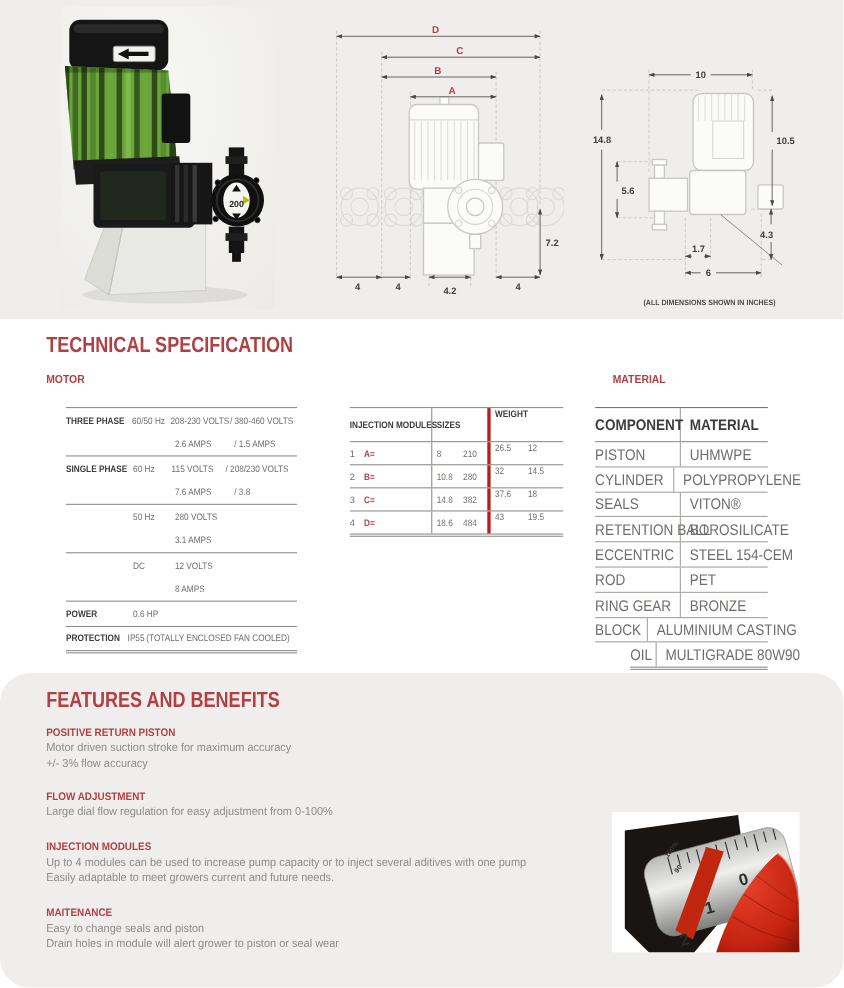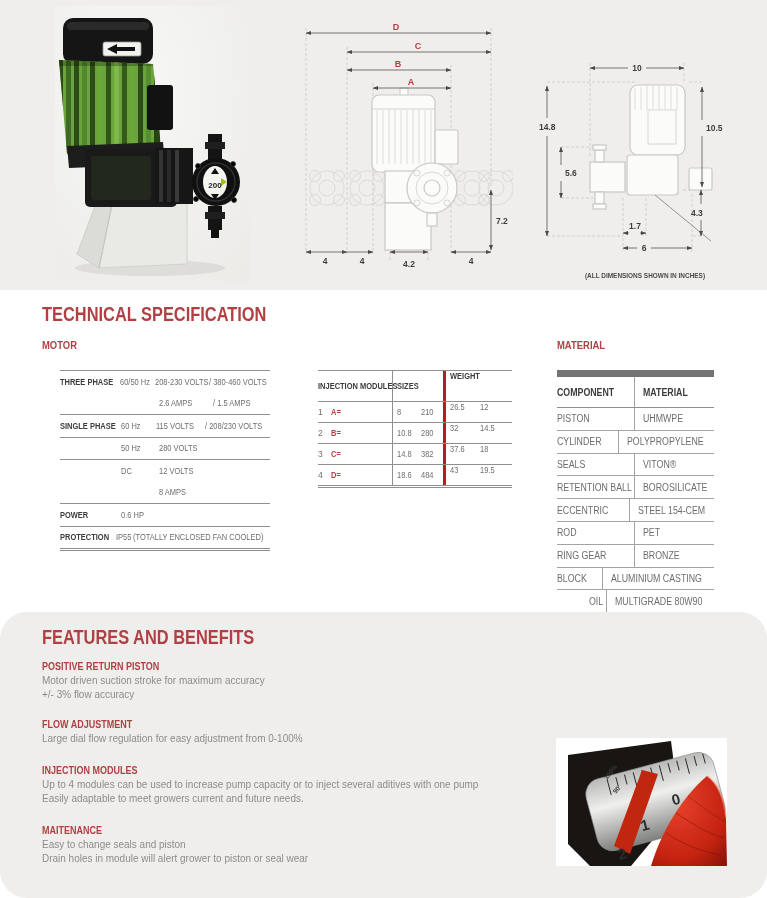--- a/index.html
+++ b/index.html
@@ -33,22 +33,22 @@
   .mod-row.hdr{height:30px;font-weight:bold;color:#3c3c3a;}
   .mod-row.units{height:25px;font-weight:bold;color:#3c3c3a;}
   .mod-row.data{height:20px;}
   .mod-row.dbl{border-bottom:3px double #8f8f8c;}
   .g1{width:74px;display:flex;align-items:center;height:100%;}
   .g2{width:51px;border-left:1px solid #8f8f8c;display:flex;align-items:center;height:100%;padding-left:4px;box-sizing:border-box;}
   .g3{flex:1;border-left:3px solid #b91c1c;display:flex;align-items:flex-start;height:100%;padding-left:4px;box-sizing:border-box;}
   .w24{width:24px;} .w30{width:30px;} .w13{width:13px;}
   .red{color:#b04043;font-weight:bold;}
   
-  .mat-table{position:absolute;left:557px;top:80px;width:157px;font-size:10px;color:#6d6d6b;
-        border-top:7px solid #737373;}
+  .mat-table{position:absolute;left:541px;top:80px;width:157px;font-size:14px;color:#6d6d6b;
+        border-top:1px solid #737373;}
   .mat-row{display:flex;align-items:center;border-bottom:1px solid #a3a3a0;height:21.8px;}
   .mat-row.hdr{height:30px;font-weight:bold;color:#3c3c3a;border-bottom:1px solid #8f8f8c;}
   .mat-row.dbl{border-bottom:3px double #8f8f8c;margin-left:32px;}
   .mat-c1{width:77px;white-space:nowrap;height:100%;display:flex;align-items:center;}
   .mat-c2{flex:1;border-left:1px solid #a3a3a0;padding-left:8px;white-space:nowrap;height:100%;display:flex;align-items:center;}
   
   .features-inner{position:absolute;left:42px;top:14px;width:540px;}
   .feat-title{margin:0;color:#b04043;font-size:10px;line-height:12px;font-weight:bold;
         transform:scaleX(0.9);transform-origin:0 50%;white-space:nowrap;}
   .feat-line{margin:0;color:#8c8c8a;font-size:10.5px;line-height:14px;white-space:nowrap;
@@ -340,24 +340,36 @@
         <span class="m-c2 cond"></span>
         <span class="m-c3 cond">2.6 AMPS</span>
         <span class="m-c4 cond">/ 1.5 AMPS</span>
       </div>
       <div class="m-row rule">
         <span class="m-c1 cond">SINGLE PHASE</span>
         <span class="m-c2 cond">60 Hz</span>
         <span class="m-c3 cond">115 VOLTS</span>
         <span class="m-c4 cond">/ 208/230 VOLTS</span>
       </div>
+      <div class="m-row">
+        <span class="m-c1 cond"></span>
+        <span class="m-c2 cond"></span>
+        <span class="m-c3 cond">7.6 AMPS</span>
+        <span class="m-c4 cond">/ 3.8</span>
+      </div>
       <div class="m-row rule">
         <span class="m-c1 cond"></span>
         <span class="m-c2 cond">50 Hz</span>
         <span class="m-c3 cond">280 VOLTS</span>
+        <span class="m-c4 cond"></span>
+      </div>
+      <div class="m-row">
+        <span class="m-c1 cond"></span>
+        <span class="m-c2 cond"></span>
+        <span class="m-c3 cond">3.1 AMPS</span>
         <span class="m-c4 cond"></span>
       </div>
       <div class="m-row rule">
         <span class="m-c1 cond"></span>
         <span class="m-c2 cond">DC</span>
         <span class="m-c3 cond">12 VOLTS</span>
         <span class="m-c4 cond"></span>
       </div>
       <div class="m-row">
         <span class="m-c1 cond"></span>

